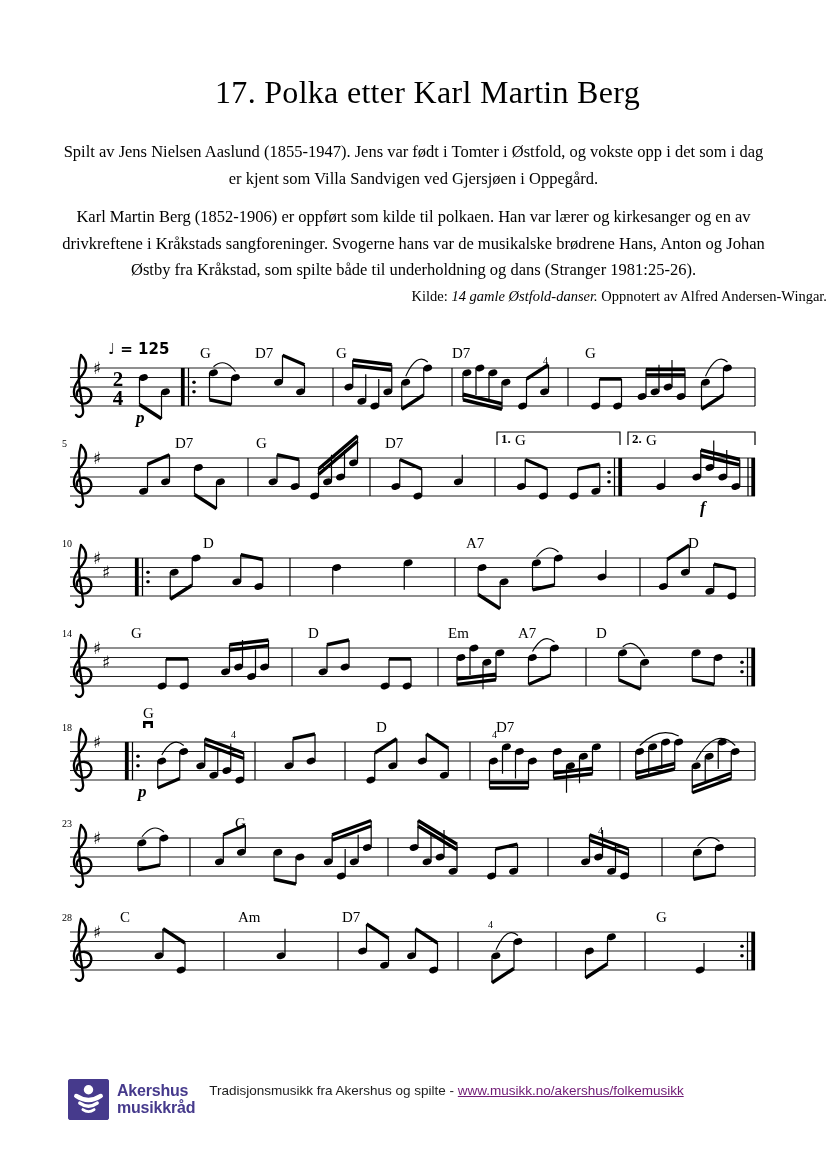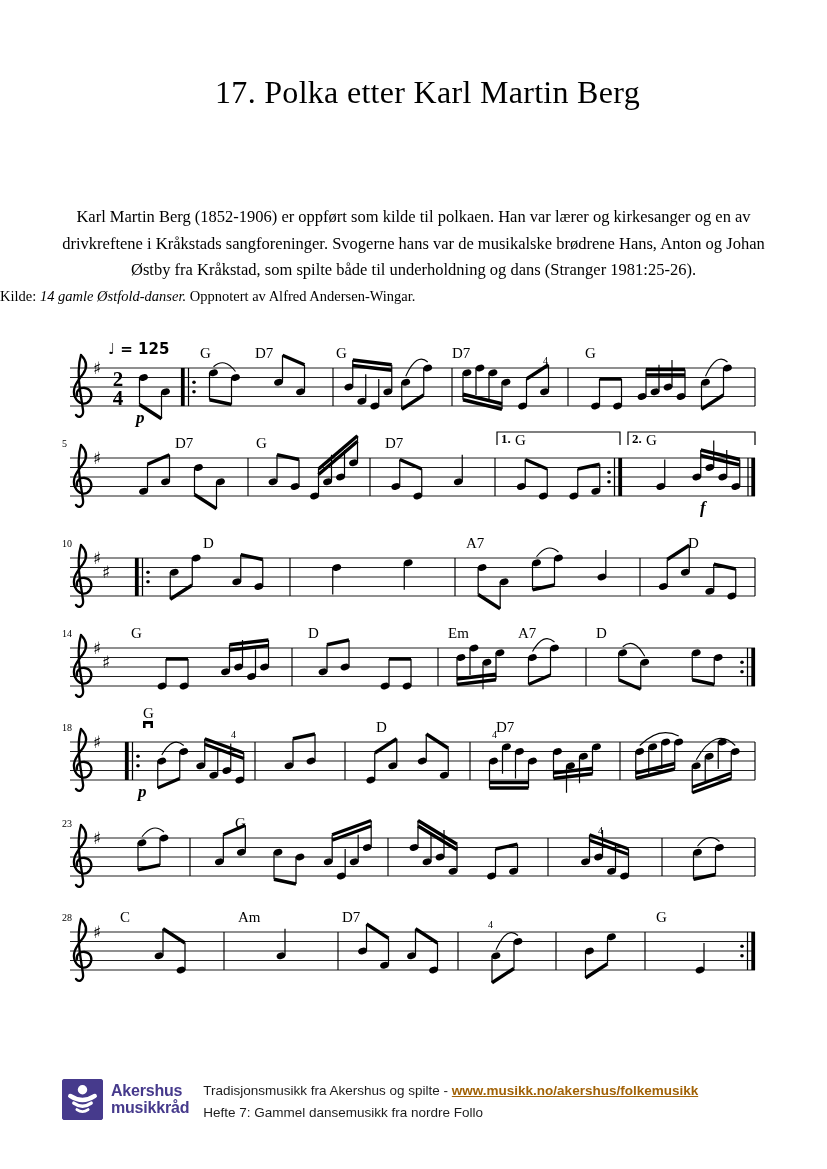--- a/index.html
+++ b/index.html
@@ -11,27 +11,27 @@
     position:absolute;top:74px;left:14px;width:100%;margin:0;text-align:center;
     font-size:32px;font-weight:400;letter-spacing:.3px;
   }
   .para{
     position:absolute;left:60px;width:707px;margin:0;text-align:center;
     font-size:16.5px;line-height:26.5px;
   }
   .para-1{top:139px;}
   .para-2{top:196px;margin-top:8px;}
   .source-line{
-    position:absolute;top:288px;left:0;width:100%;margin:0;text-align:left;
+    position:absolute;top:288px;left:0;width:100%;margin:0;text-align:right;
     font-size:14.5px;
   }
   .source-line i{font-style:italic;}
   #score-svg{position:absolute;top:0;left:0;}
   .footer{
-    position:absolute;left:62px;top:1079px;display:flex;align-items:flex-start;
+    position:absolute;left:68px;top:1079px;display:flex;align-items:flex-start;
     font-family:"Liberation Sans",sans-serif;
   }
   .logo-box{
     width:41px;height:41px;border-radius:3px;flex:0 0 auto;
     display:flex;align-items:center;justify-content:center;
   }
   .logo-name{
     margin-left:8px;font-weight:bold;font-size:16px;line-height:17px;
     letter-spacing:-.2px;padding-top:3px;
   }
@@ -39,20 +39,21 @@
   .footer-text{margin-left:14px;font-size:13.5px;line-height:21.5px;color:#1c1c1c;padding-top:1px;}
   .footer-link{text-decoration:underline;cursor:pointer;}
 </style>
 </head>
 <body>
 
 <div class="page">
 
   <h1 class="page-title">17. Polka etter Karl Martin Berg</h1>
 
+  <p class="para para-1">Spilt av Jens Nielsen Aaslund (1855-1947). Jens var født i Tomter i Østfold, og vokste opp i det som i dag er kjent som Villa Sandvigen ved Gjersjøen i Oppegård.</p>
   <p class="para para-2">Karl Martin Berg (1852-1906) er oppført som kilde til polkaen. Han var lærer og kirkesanger og en av drivkreftene i Kråkstads sangforeninger. Svogerne hans var de musikalske brødrene Hans, Anton og Johan Østby fra Kråkstad, som spilte både til underholdning og dans (Stranger 1981:25-26).</p>
 
   <p class="source-line"><span>Kilde: </span><i>14 gamle Østfold-danser.</i><span> Oppnotert av Alfred Andersen-Wingar.</span></p>
 
   <svg id="score-svg" width="827" height="1169" viewBox="0 0 827 1169">
       <line x1="70" y1="368" x2="755" y2="368" stroke="#000" stroke-width="1" opacity="0.88"></line>
       <line x1="70" y1="377.5" x2="755" y2="377.5" stroke="#000" stroke-width="1" opacity="0.88"></line>
       <line x1="70" y1="387" x2="755" y2="387" stroke="#000" stroke-width="1" opacity="0.88"></line>
       <line x1="70" y1="396.5" x2="755" y2="396.5" stroke="#000" stroke-width="1" opacity="0.88"></line>
       <line x1="70" y1="406" x2="755" y2="406" stroke="#000" stroke-width="1" opacity="0.88"></line>
@@ -593,18 +594,17 @@
         <path d="M8 16.5 Q20 24.5 32 16.5" stroke="#ffffff" stroke-width="4.2" fill="none" stroke-linecap="round"></path>
         <path d="M11.5 23.5 Q20 29.5 28.5 23.5" stroke="#ffffff" stroke-width="3.3" fill="none" stroke-linecap="round"></path>
         <path d="M14.5 29.8 Q20 33.8 25.5 29.8" stroke="#ffffff" stroke-width="2.7" fill="none" stroke-linecap="round"></path>
       </svg>
     </div>
     <div class="logo-name" style="color: rgb(70, 58, 140);">
       <span>Akershus</span>
       <span>musikkråd</span>
     </div>
     <div class="footer-text">
-      <div><span>Tradisjonsmusikk fra Akershus og spilte - </span><a class="footer-link" style="color: #a16207; font-weight: bold;">www.musikk.no/akershus/folkemusikk</a></div>
-      <div>Hefte 7: Gammel dansemusikk fra nordre Follo</div>
+      <div><span>Tradisjonsmusikk fra Akershus og spilte - </span><a class="footer-link" style="color: #701a75;">www.musikk.no/akershus/folkemusikk</a></div>
     </div>
   </div>
 
 </div>
 
 </body></html>

